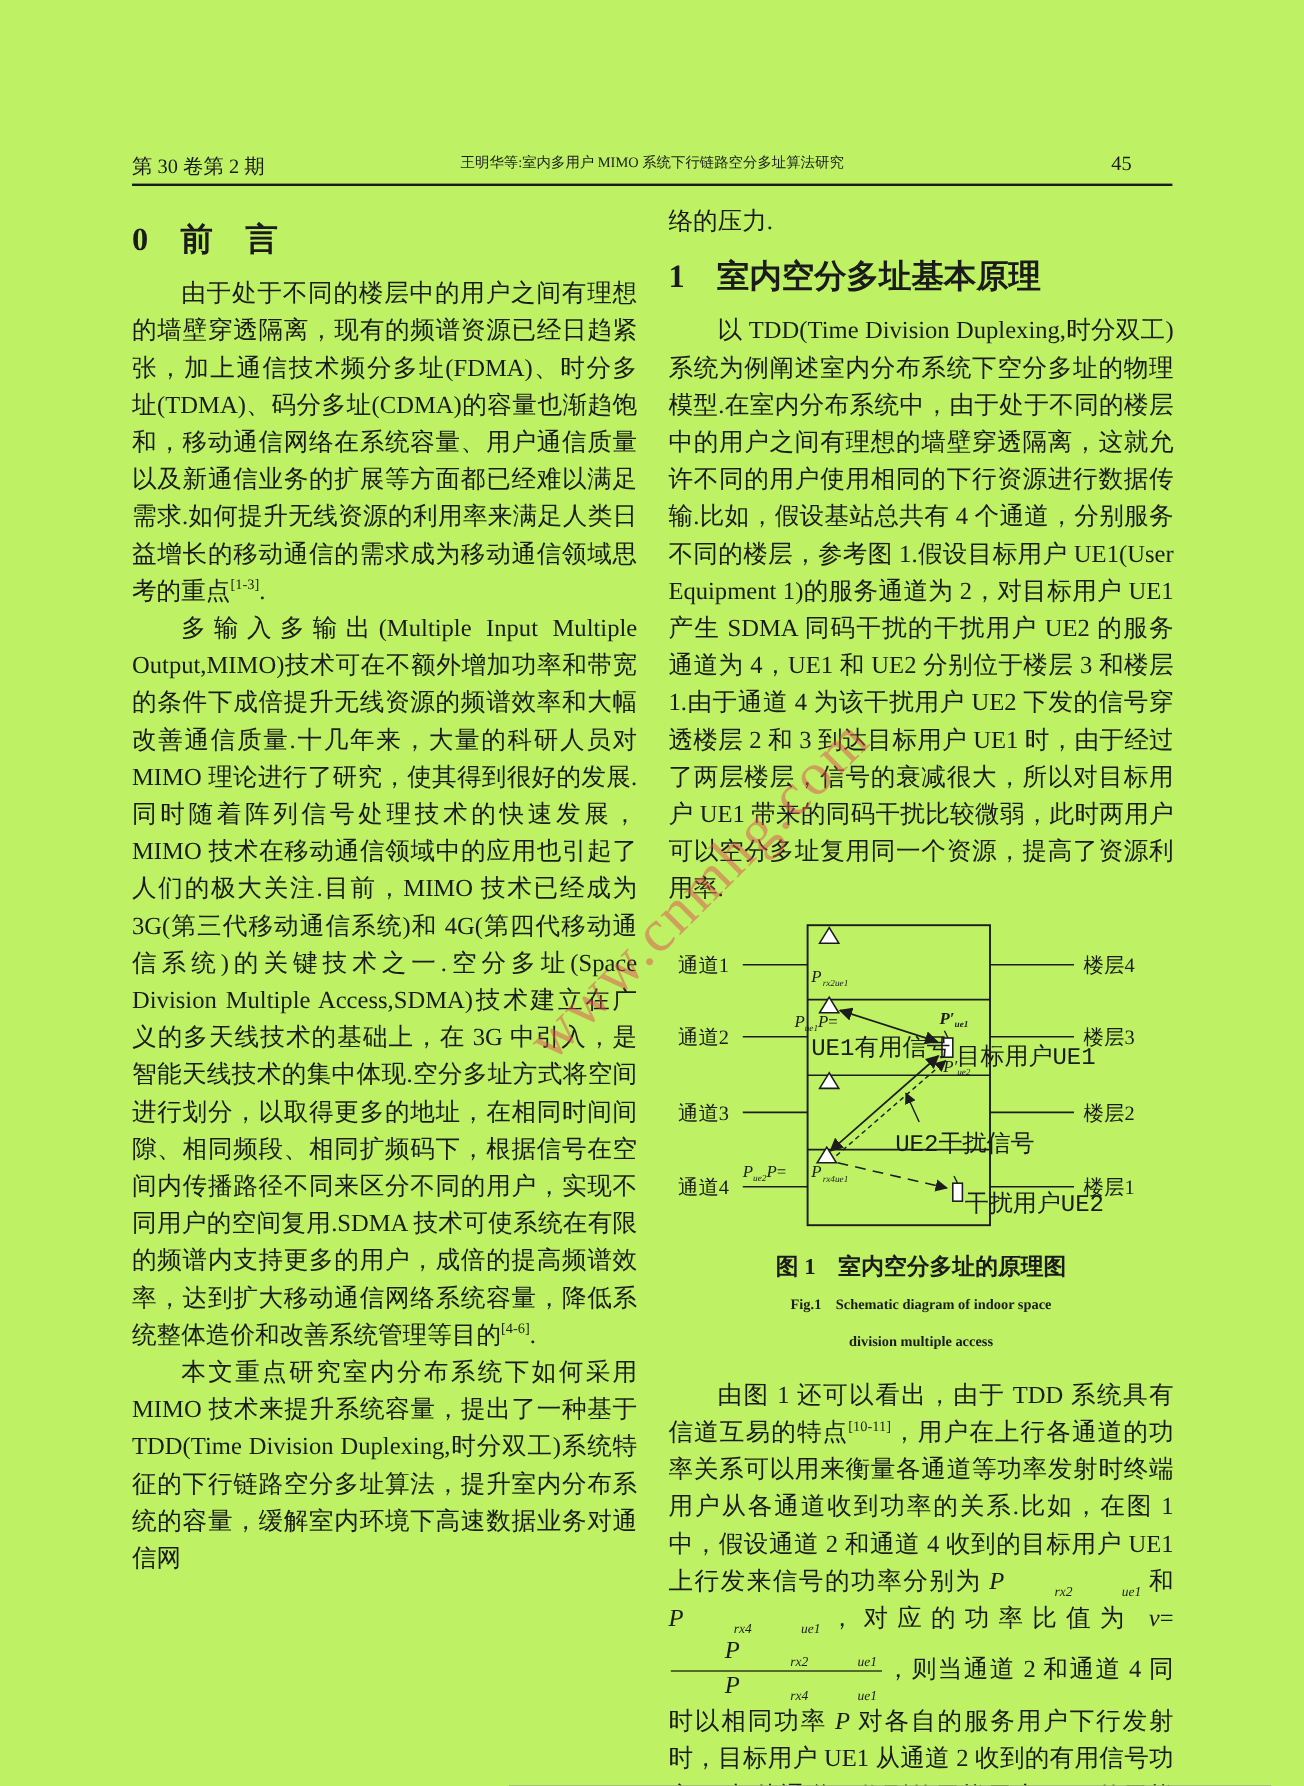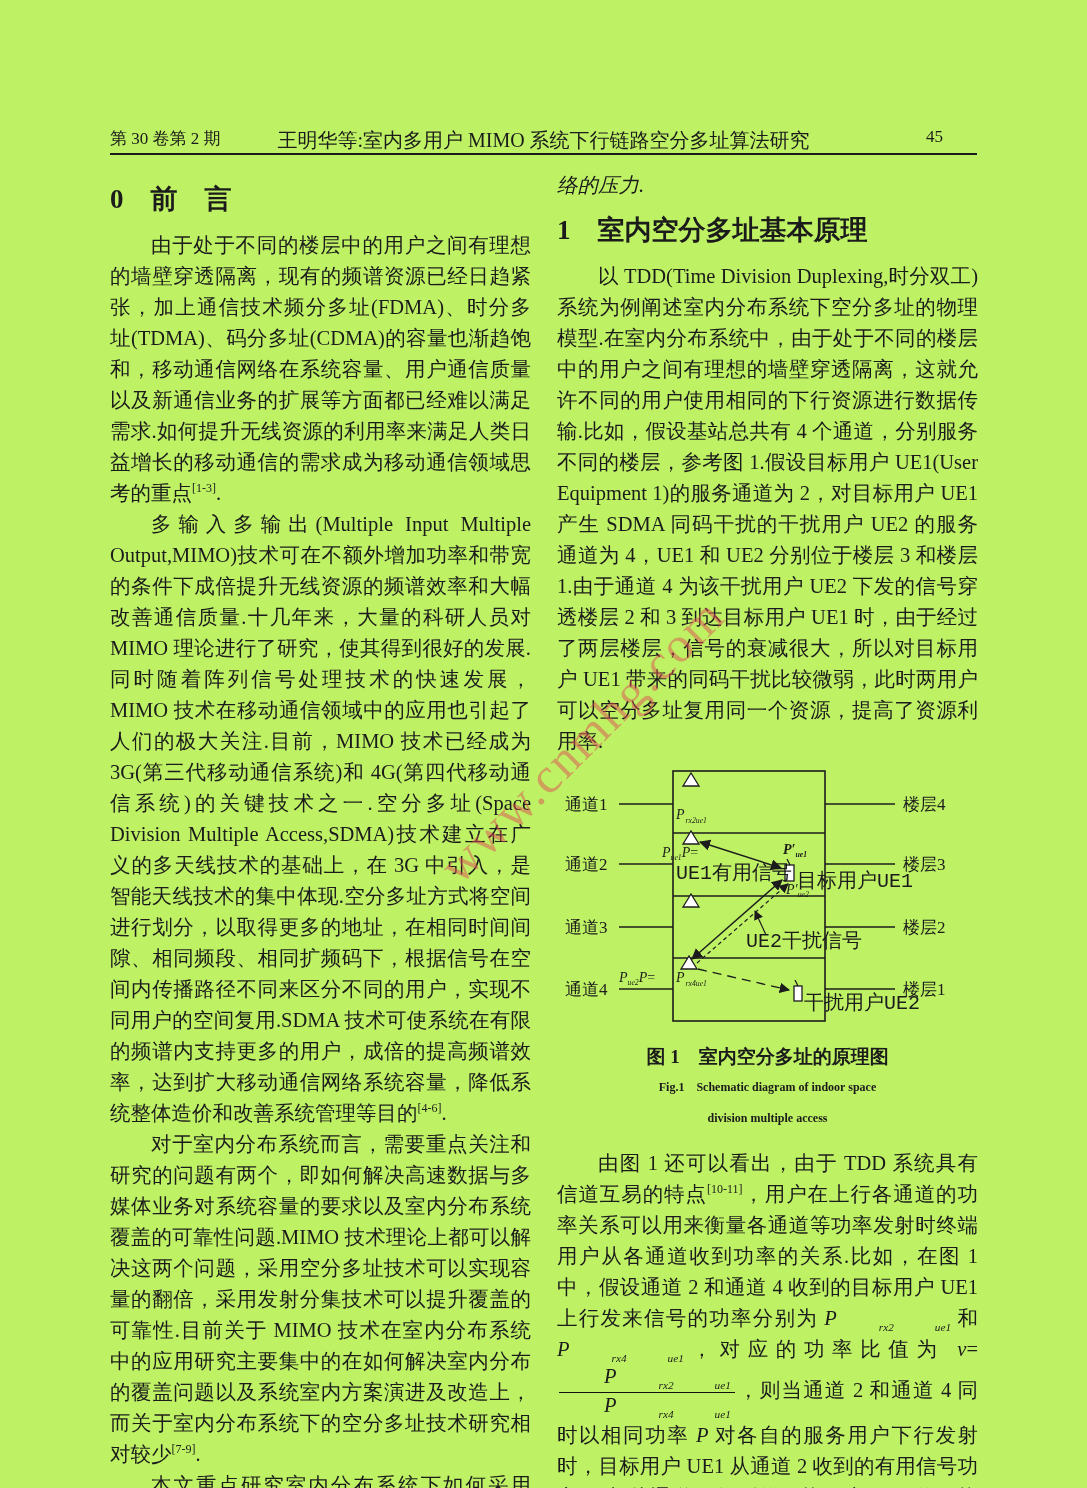--- a/index.html
+++ b/index.html
@@ -3,29 +3,29 @@
 <meta charset="utf-8">
 <style>
   html,body{margin:0;padding:0;background:#9a9a9a;}
   .page{
     position:relative;width:1087px;height:1488px;margin:0 auto;
     background:#bef264;overflow:hidden;color:#1b1b1b;
     font-family:"Liberation Serif","DejaVu Serif",serif;
   }
   
   .hdr-issue{position:absolute;left:110px;top:127px;font-size:17px;}
-  .hdr-title{position:absolute;left:0;right:0;top:127px;text-align:center;font-size:20px;}
+  .hdr-title{position:absolute;left:0;right:0;top:127px;text-align:center;font-size:12px;}
   .hdr-page{position:absolute;right:144px;top:127px;font-size:17px;}
   .hdr-rule{position:absolute;left:110px;top:153px;width:867px;border-top:2px solid #1b1b1b;height:0;}
   
   .col{position:absolute;top:170px;width:421px;}
   .col-l{left:110px;}
   .col-r{left:557px;}
   .para{font-size:20.5px;line-height:31px;text-align:justify;text-indent:2em;margin:0;}
-  .para.noind{text-indent:0;font-style:italic;}
+  .para.noind{text-indent:0;}
   .sec-h{font-size:27px;font-weight:bold;margin:12px 0 14px 0;line-height:34px;}
   sup.ref{font-size:12px;line-height:0;vertical-align:super;}
   
   .mb{font-style:italic;font-family:"Liberation Serif","DejaVu Serif",serif;}
   .stk{display:inline-flex;flex-direction:row;vertical-align:-0.5em;line-height:1;font-size:0.55em;font-style:italic;margin-left:1px;}
   .stk .tp,.stk .bt{display:block;text-align:left;}
   sub.msub{font-size:0.55em;font-style:italic;vertical-align:-0.4em;line-height:0;}
   .frac{display:inline-block;vertical-align:middle;text-align:center;line-height:1.15;margin:0 2px;}
   .frac .num{display:block;border-bottom:1.4px solid #111;padding:0 4px 1px;}
   .frac .den{display:block;padding-top:1px;}
@@ -53,21 +53,20 @@
 
   <span class="hdr-issue">第 30 卷第 2 期</span>
   <span class="hdr-title">王明华等:室内多用户 MIMO 系统下行链路空分多址算法研究</span>
   <span class="hdr-page">45</span>
   <div class="hdr-rule"></div>
 
   <div class="col col-l">
     <div class="sec-h">0　前　言</div>
     <p class="para"><span>由于处于不同的楼层中的用户之间有理想的墙壁穿透隔离，现有的频谱资源已经日趋紧张，加上通信技术频分多址(FDMA)、时分多址(TDMA)、码分多址(CDMA)的容量也渐趋饱和，移动通信网络在系统容量、用户通信质量以及新通信业务的扩展等方面都已经难以满足需求.如何提升无线资源的利用率来满足人类日益增长的移动通信的需求成为移动通信领域思考的重点</span><sup class="ref">[1-3]</sup><span>.</span></p>
     <p class="para"><span>多输入多输出(Multiple Input Multiple Output,MIMO)技术可在不额外增加功率和带宽的条件下成倍提升无线资源的频谱效率和大幅改善通信质量.十几年来，大量的科研人员对 MIMO 理论进行了研究，使其得到很好的发展.同时随着阵列信号处理技术的快速发展，MIMO 技术在移动通信领域中的应用也引起了人们的极大关注.目前，MIMO 技术已经成为 3G(第三代移动通信系统)和 4G(第四代移动通信系统)的关键技术之一.空分多址(Space Division Multiple Access,SDMA)技术建立在广义的多天线技术的基础上，在 3G 中引入，是智能天线技术的集中体现.空分多址方式将空间进行划分，以取得更多的地址，在相同时间间隙、相同频段、相同扩频码下，根据信号在空间内传播路径不同来区分不同的用户，实现不同用户的空间复用.SDMA 技术可使系统在有限的频谱内支持更多的用户，成倍的提高频谱效率，达到扩大移动通信网络系统容量，降低系统整体造价和改善系统管理等目的</span><sup class="ref">[4-6]</sup><span>.</span></p>
-    <p class="para"><span>对于室内分布系统而言，需要重点关注和研究的问题有两个，即如何解决高速数据与多媒体业务对系统容量的要求以及室内分布系统覆盖的可靠性问题.MIMO 技术理论上都可以解决这两个问题，采用空分多址技术可以实现容量的翻倍，采用发射分集技术可以提升覆盖的可靠性.目前关于 MIMO 技术在室内分布系统中的应用研究主要集中的在如何解决室内分布的覆盖问题以及系统室内方案演进及改造上，而关于室内分布系统下的空分多址技术研究相对较少</span><sup class="ref">[7-9]</sup><span>.</span></p>
     <p class="para"><span>本文重点研究室内分布系统下如何采用 MIMO 技术来提升系统容量，提出了一种基于 TDD(Time Division Duplexing,时分双工)系统特征的下行链路空分多址算法，提升室内分布系统的容量，缓解室内环境下高速数据业务对通信网</span></p>
   </div>
 
   <div class="col col-r">
     <p class="para noind">络的压力.</p>
     <div class="sec-h">1　室内空分多址基本原理</div>
     <p class="para">以 TDD(Time Division Duplexing,时分双工)系统为例阐述室内分布系统下空分多址的物理模型.在室内分布系统中，由于处于不同的楼层中的用户之间有理想的墙壁穿透隔离，这就允许不同的用户使用相同的下行资源进行数据传输.比如，假设基站总共有 4 个通道，分别服务不同的楼层，参考图 1.假设目标用户 UE1(User Equipment 1)的服务通道为 2，对目标用户 UE1 产生 SDMA 同码干扰的干扰用户 UE2 的服务通道为 4，UE1 和 UE2 分别位于楼层 3 和楼层 1.由于通道 4 为该干扰用户 UE2 下发的信号穿透楼层 2 和 3 到达目标用户 UE1 时，由于经过了两层楼层，信号的衰减很大，所以对目标用户 UE1 带来的同码干扰比较微弱，此时两用户可以空分多址复用同一个资源，提高了资源利用率.</p>
 
     <div class="fig">
       <svg width="421" height="268" viewBox="0 0 421 268">
@@ -128,21 +127,21 @@
           </span></span>
       <span class="fmath" style="left:119px;top:207px;"><i class="mb">P</i><span class="stk">
             <span class="tp">rx4</span>
             <span class="bt">ue1</span>
           </span></span>
 
       <span class="fmath" style="left:226px;top:79px;font-weight:bold;"><i class="mb">P′</i><sub class="msub">ue1</sub></span>
       <span class="fmath" style="left:229px;top:119px;"><i class="mb">P′</i><sub class="msub">ue2</sub></span>
 
       <span class="flabel-cn" style="left:119px;top:96px;">UE1有用信号</span>
-      <span class="flabel-cn" style="left:189px;top:164px;">UE2干扰信号</span>
+      <span class="flabel-cn" style="left:189px;top:176px;">UE2干扰信号</span>
       <span class="flabel-cn" style="left:240px;top:104px;">目标用户UE1</span>
       <span class="flabel-cn" style="left:247px;top:226px;">干扰用户UE2</span>
     </div>
 
     <div class="caption">
       <div class="cap-zh">图 1　室内空分多址的原理图</div>
       <div class="cap-en">Fig.1　Schematic diagram of indoor space</div>
       <div class="cap-en">division multiple access</div>
     </div>
 

